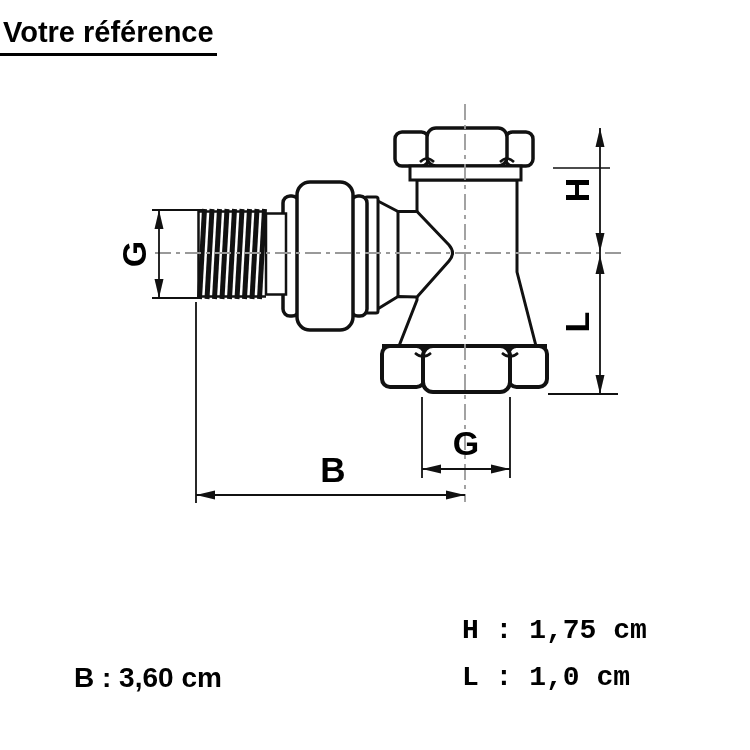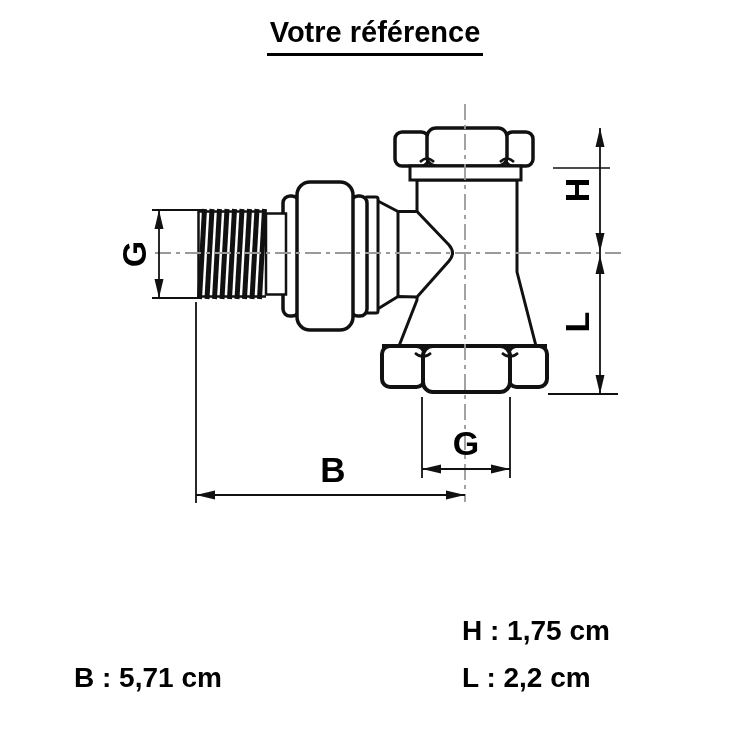--- a/index.html
+++ b/index.html
@@ -11,32 +11,32 @@
   html,body{margin:0;padding:0;}
   body{
     width:750px;height:750px;
     background:var(--bg);
     font-family:"Liberation Sans", sans-serif;
     position:relative;
   }
   .page{position:absolute;inset:0;width:750px;height:750px;overflow:hidden;background:var(--bg);}
   .title{
     position:absolute;top:16px;left:0;width:750px;
-    text-align:center;color:var(--text);
+    color:var(--text);
     font-size:29px;font-weight:bold;line-height:1.15;
   }
   .title span{display:inline-block;border-bottom:3px solid var(--text);padding:0 3px 4px 3px;}
   .spec{
     position:absolute;color:var(--text);
     font-size:28px;font-weight:bold;line-height:1;white-space:nowrap;
   }
   .spec.l1{top:617px;}
   .spec.l2{top:664px;}
   .spec.colL{left:74px;}
-  .spec.colR{left:462px;}
+  .spec.colR{left:462px;font-family:Liberation Mono, monospace;}
   svg{position:absolute;left:0;top:0;}
   svg text{
     font-family:"Liberation Sans", sans-serif;
     font-weight:bold;
     fill:var(--text);
   }
 </style>
 </head>
 <body>
 
@@ -143,17 +143,17 @@
 
     <g stroke="#111111" stroke-width="1.8" fill="none">
       <path d="M196,302 V503"></path>
       <path d="M196,495 H465"></path>
       <polygon points="196,495 215,490.5 215,499.5" fill="#111111" stroke="none"></polygon>
       <polygon points="465,495 446,490.5 446,499.5" fill="#111111" stroke="none"></polygon>
     </g>
     <text x="333" y="482" font-size="35" text-anchor="middle">B</text>
   </svg>
 
-  <div class="spec colL l2">B : 5,71 cm</div>
+  <div class="spec colL l2">B : 3,60 cm</div>
   <div class="spec colR l1">H : 1,75 cm</div>
-  <div class="spec colR l2">L : 2,2 cm</div>
+  <div class="spec colR l2">L : 1,0 cm</div>
 
 </div>
 
 </body></html>

